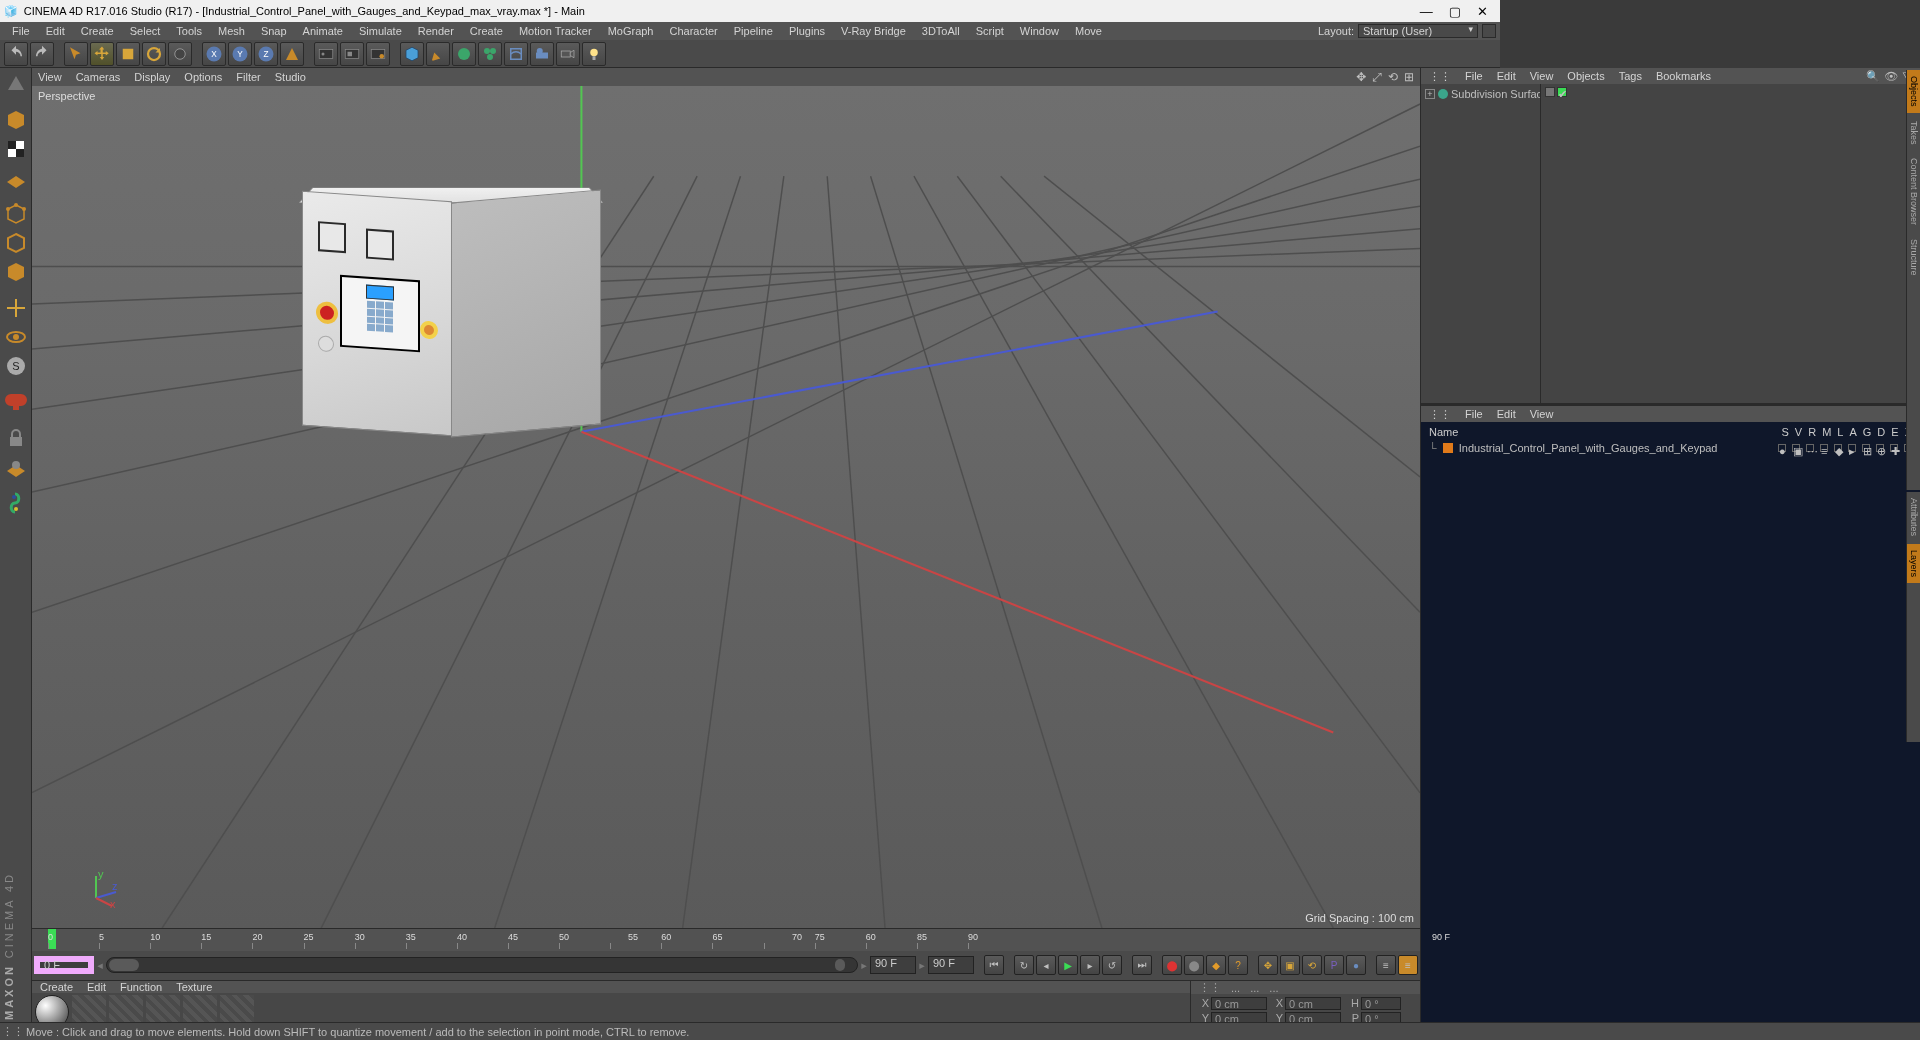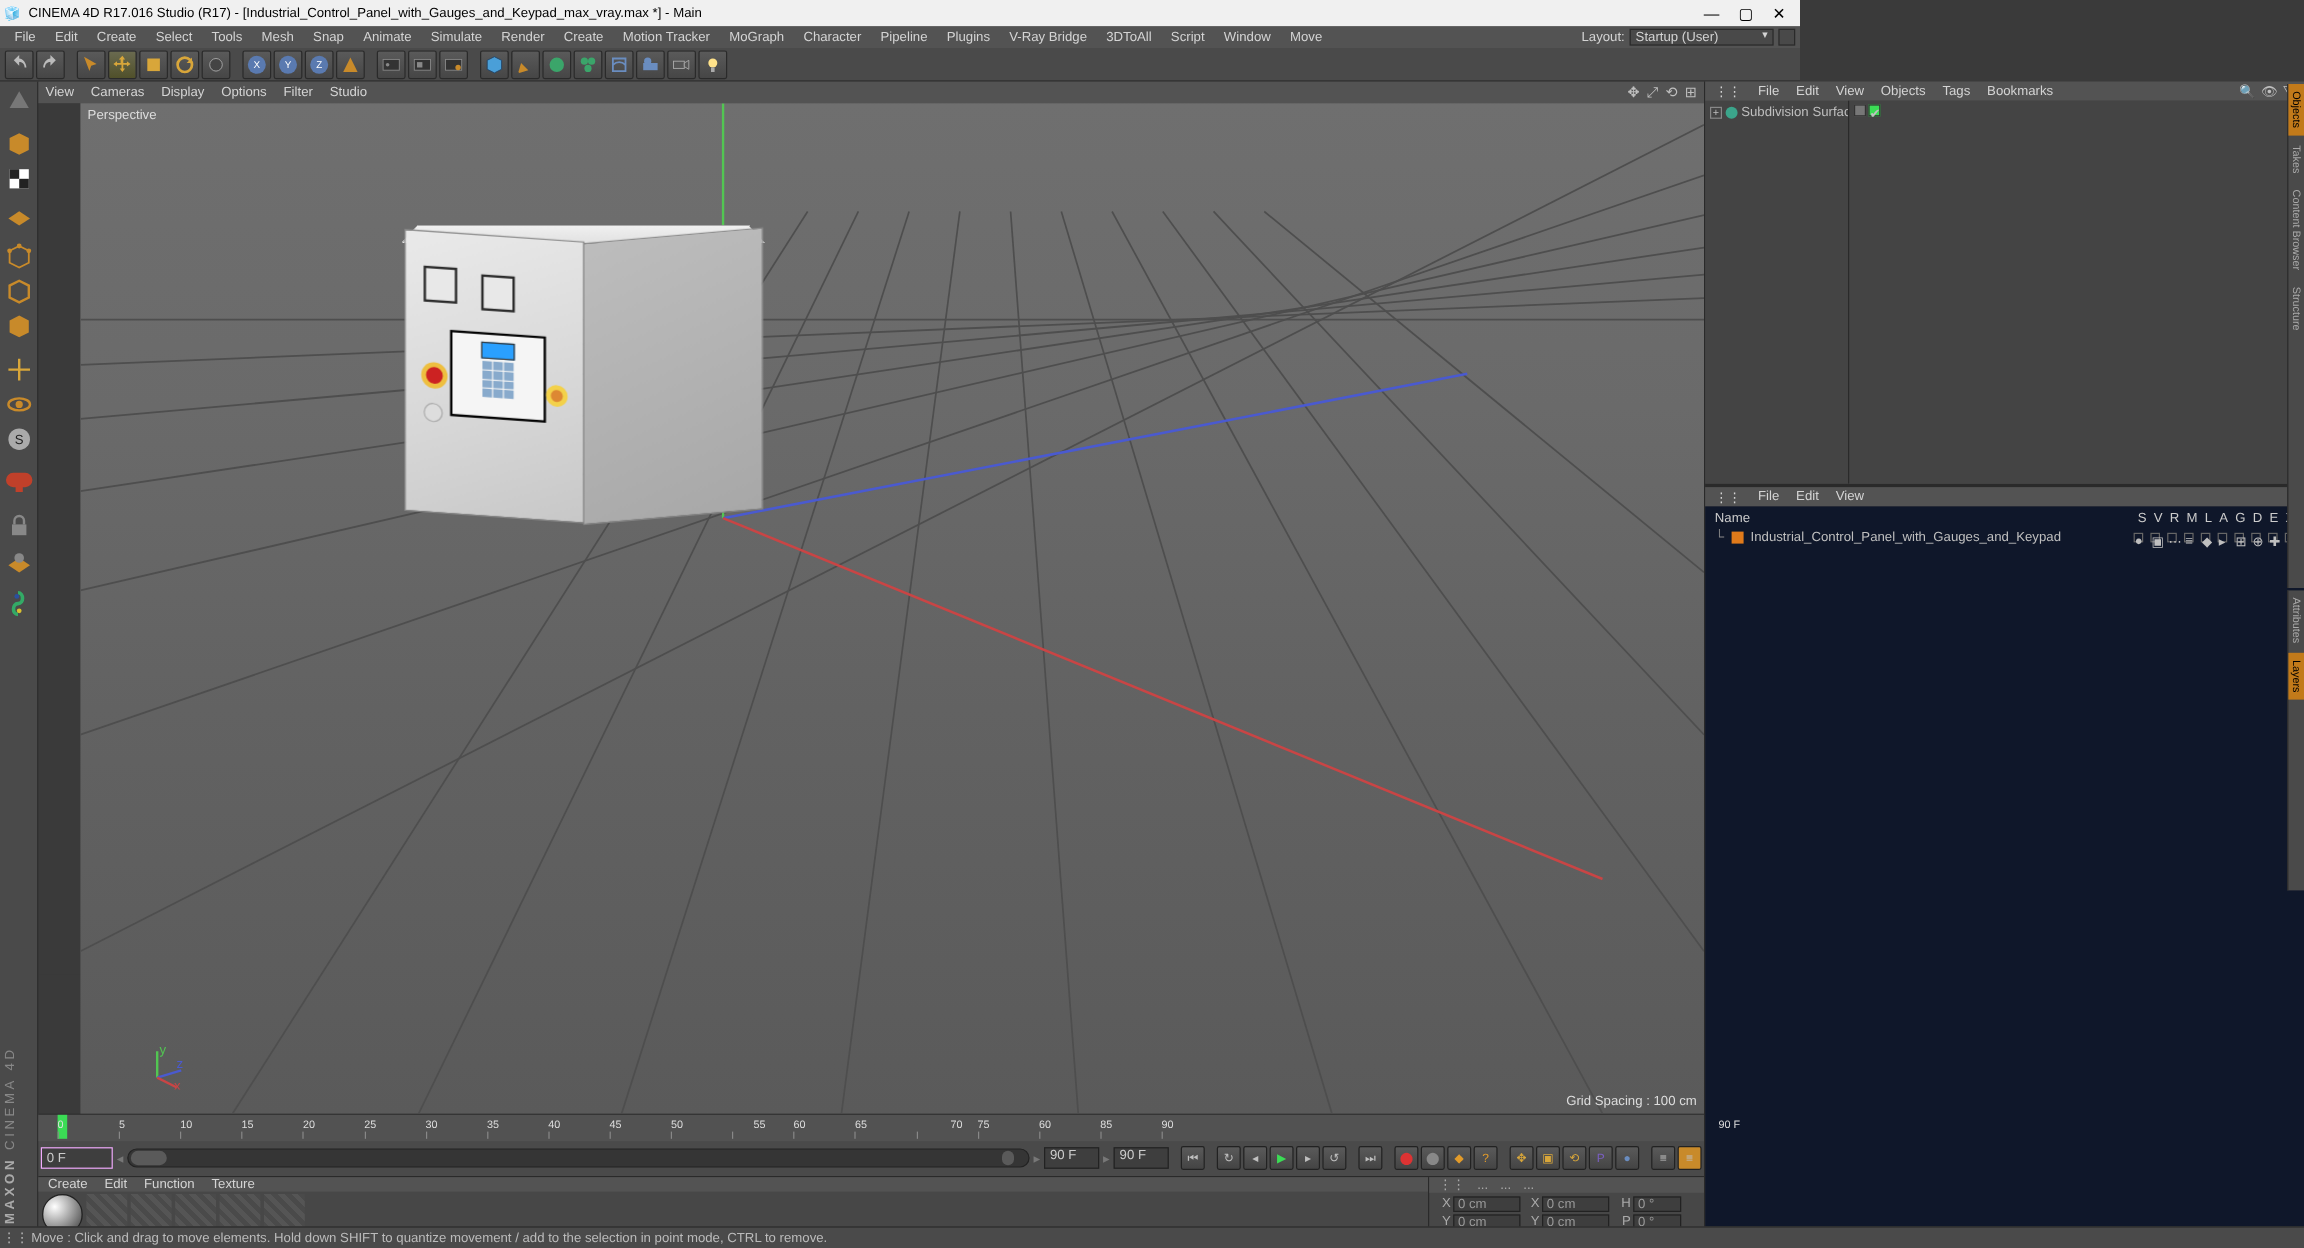--- a/index.html
+++ b/index.html
@@ -36,21 +36,21 @@
 
 .center { flex: 1; display: flex; flex-direction: column; }
 
 
 .vp-menubar { height: 18px; background: #535353; display: flex; align-items: center; padding: 0 6px; justify-content: space-between; }
 .vp-menubar .menus { display: flex; gap: 14px; }
 .vp-menubar .menus span { cursor: pointer; color: #d4d4d4; }
 .vp-icons { display: flex; gap: 6px; }
 .vp-icons span { cursor: pointer; font-size: 12px; }
 
-.viewport { flex: 1; position: relative; background: linear-gradient(#6f6f6f 0%, #6a6a6a 30%, #626262 60%, #5a5a5a 100%); overflow: hidden; margin-left: 35px; }
+.viewport { flex: 1; position: relative; background: linear-gradient(#6f6f6f 0%, #6a6a6a 30%, #626262 60%, #5a5a5a 100%); overflow: hidden; }
 .viewport .label-persp { position: absolute; top: 4px; left: 6px; font-size: 11px; color: #ddd; }
 .viewport .grid-spacing { position: absolute; bottom: 4px; right: 6px; color: #ddd; }
 .axis-widget { position: absolute; left: 50px; bottom: 20px; width: 40px; height: 40px; }
 
 
 .scene { position: absolute; left: 270px; top: 95px; width: 300px; height: 270px; }
 .scene .front { position:absolute; width: 150px; height: 235px; background: linear-gradient(160deg,#eaeaea,#d7d7d7 60%,#c8c8c8); left:0; top:15px; transform: skewY(4deg); border:1px solid #888; }
 .scene .side { position:absolute; width: 150px; height: 235px; background: linear-gradient(160deg,#bdbdbd,#a8a8a8); left:149px; top:15px; transform: skewY(-5deg); border:1px solid #888; }
 .scene .top { position:absolute; width:290px; height:40px; left:4px; top:-6px; background: linear-gradient(#f0f0f0,#e2e2e2); transform: perspective(400px) rotateX(68deg); border:1px solid #aaa;}
 .scene .panel { position:absolute; left:10px; top:40px; width:120px; height:180px; transform: skewY(4deg);}
@@ -70,21 +70,21 @@
 .floor svg{position:absolute;inset:0;}
 
 
 .timeline { height: 52px; background: #4a4a4a; border-top: 1px solid #2a2a2a; display:flex; flex-direction:column; }
 .ruler { height: 22px; background: #525252; position: relative; display:flex; align-items:flex-end; padding: 0 16px; }
 .ruler .mark{ position:absolute; top:3px; font-size:9px; color:#ddd;}
 .ruler .line{ position:absolute; top:14px; height:6px; width:1px; background:#888;}
 .ruler .startmark{position:absolute; left:16px; top:0; width:8px; height:20px; background:#3bdc55;}
 
 .tl-row2{ height:28px; display:flex; align-items:center; gap:2px; padding:0 2px;}
-.framebox{ width:60px; height:18px; background:#3e3e3e; border:1px solid #f0abfc; font-size:10px; padding:0 4px; display:flex; align-items:center; color:#ccc;}
+.framebox{ width:60px; height:18px; background:#3e3e3e; border:6px solid #f0abfc; font-size:10px; padding:0 4px; display:flex; align-items:center; color:#ccc;}
 .tbar-scroll{ flex:1; height:16px; background:#353535; border:1px solid #222; border-radius:8px; position:relative;}
 .tbar-scroll .thumb{position:absolute; left:2px; top:1px; bottom:1px; width:30px; background:#5a5a5a; border-radius:7px;}
 .tbar-scroll .thumb2{position:absolute; right:12px; top:1px; bottom:1px; width:10px; background:#5a5a5a; border-radius:7px;}
 .framebox2{ width:46px; height:18px; background:#3e3e3e; border:1px solid #222; font-size:10px; padding:0 4px; color:#ccc;}
 .tl-btn{ width:20px; height:20px; background:linear-gradient(#5a5a5a,#444); border:1px solid #222; border-radius:2px; display:flex; align-items:center; justify-content:center; cursor:pointer; font-size:10px;}
 .tl-btn.play{ color:#3bdc55; }
 .tl-btn.rec{ color:#d33; }
 .tl-btn.q{ color:#e29b2a;}
 .tl-btn.gap{background:transparent;border:none;width:6px;}
 

